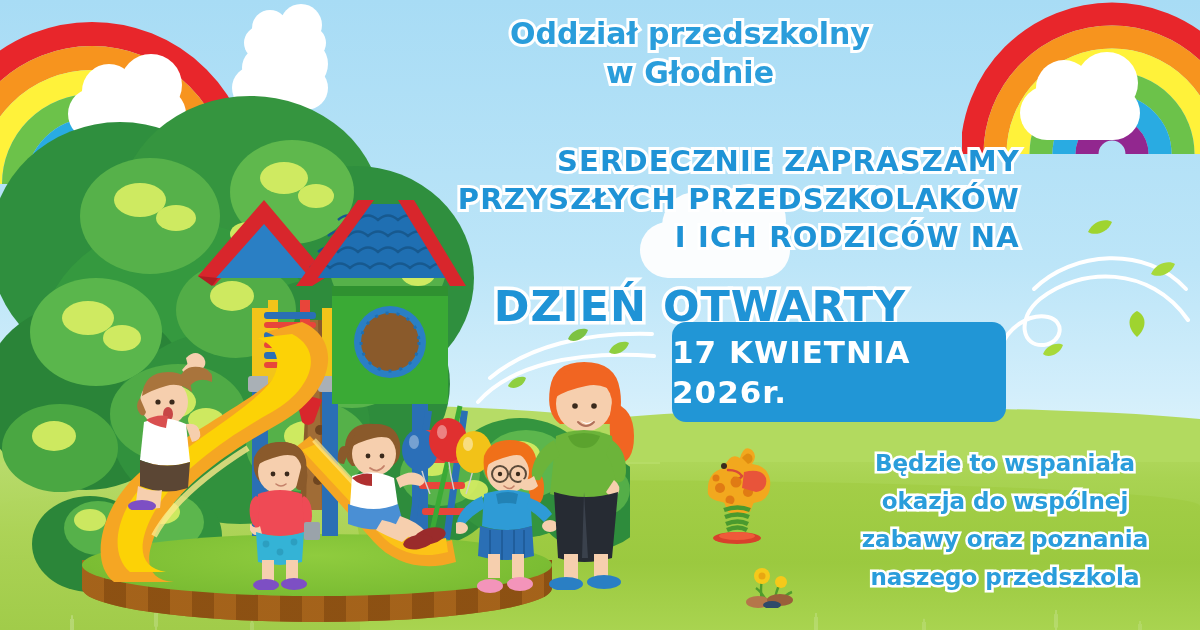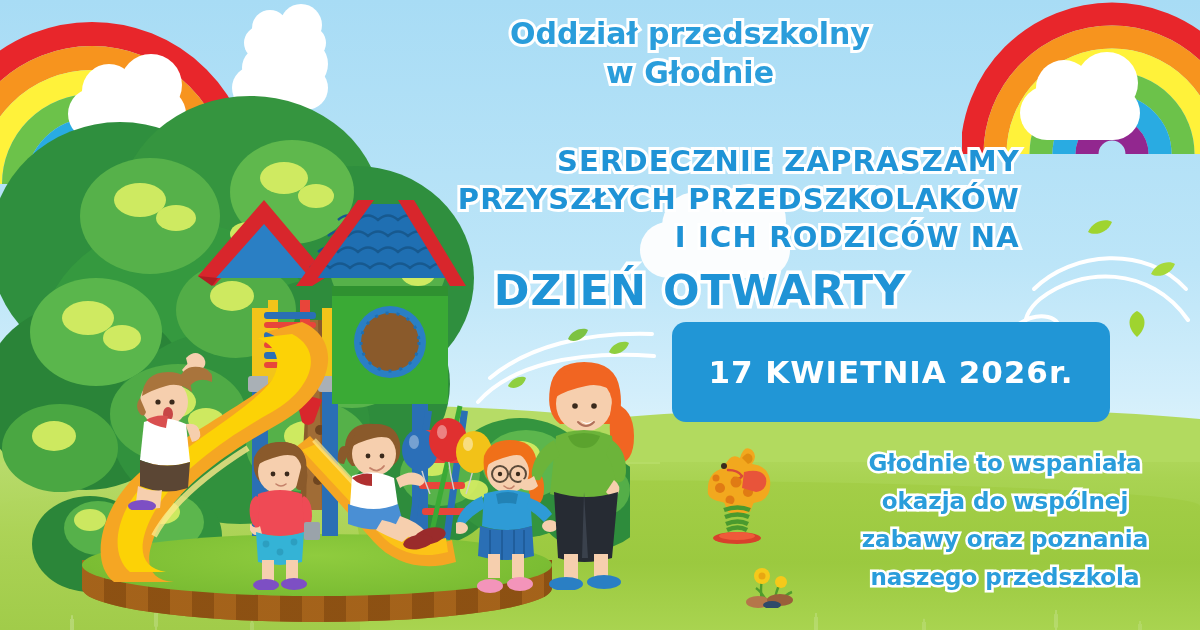--- a/index.html
+++ b/index.html
@@ -84,24 +84,25 @@
     color:#1f93d6; -webkit-text-stroke:6px #ffffff; paint-order:stroke fill;
     letter-spacing:1.2px;
   }
   .big{
     position:absolute; left:400px; width:600px; top:265px; text-align:center;
   }
   .big div{
     font-size:43px; line-height:50px; font-weight:bold;
     color:#1f93d6; -webkit-text-stroke:7px #ffffff; paint-order:stroke fill;
     letter-spacing:1px;
+    margin-top:16px;
   }
 
   .date-banner{
-    position:absolute; left:672px; top:322px; width:438px; height:100px;
+    position:absolute; left:672px; top:322px; width:334px; height:100px;
     background:#2196d6; border-radius:14px;
     display:flex; flex-direction:column; align-items:center; justify-content:center;
     gap:2px;
   }
   .date-banner div{
     color:#ffffff; font-weight:bold; font-family:"DejaVu Sans", sans-serif;
     font-size:31px; line-height:40px; letter-spacing:1px;
   }
 
   .note{
@@ -578,19 +579,19 @@
 
   <div class="big">
     <div>DZIEŃ OTWARTY</div>
   </div>
 
   <div class="date-banner">
     <div>17 KWIETNIA 2026r.</div>
   </div>
 
   <div class="note">
-    <div>Głodnie to wspaniała</div>
+    <div>Będzie to wspaniała</div>
     <div>okazja do wspólnej</div>
     <div>zabawy oraz poznania</div>
     <div>naszego przedszkola</div>
   </div>
 
 </div>
 
 </body></html>

